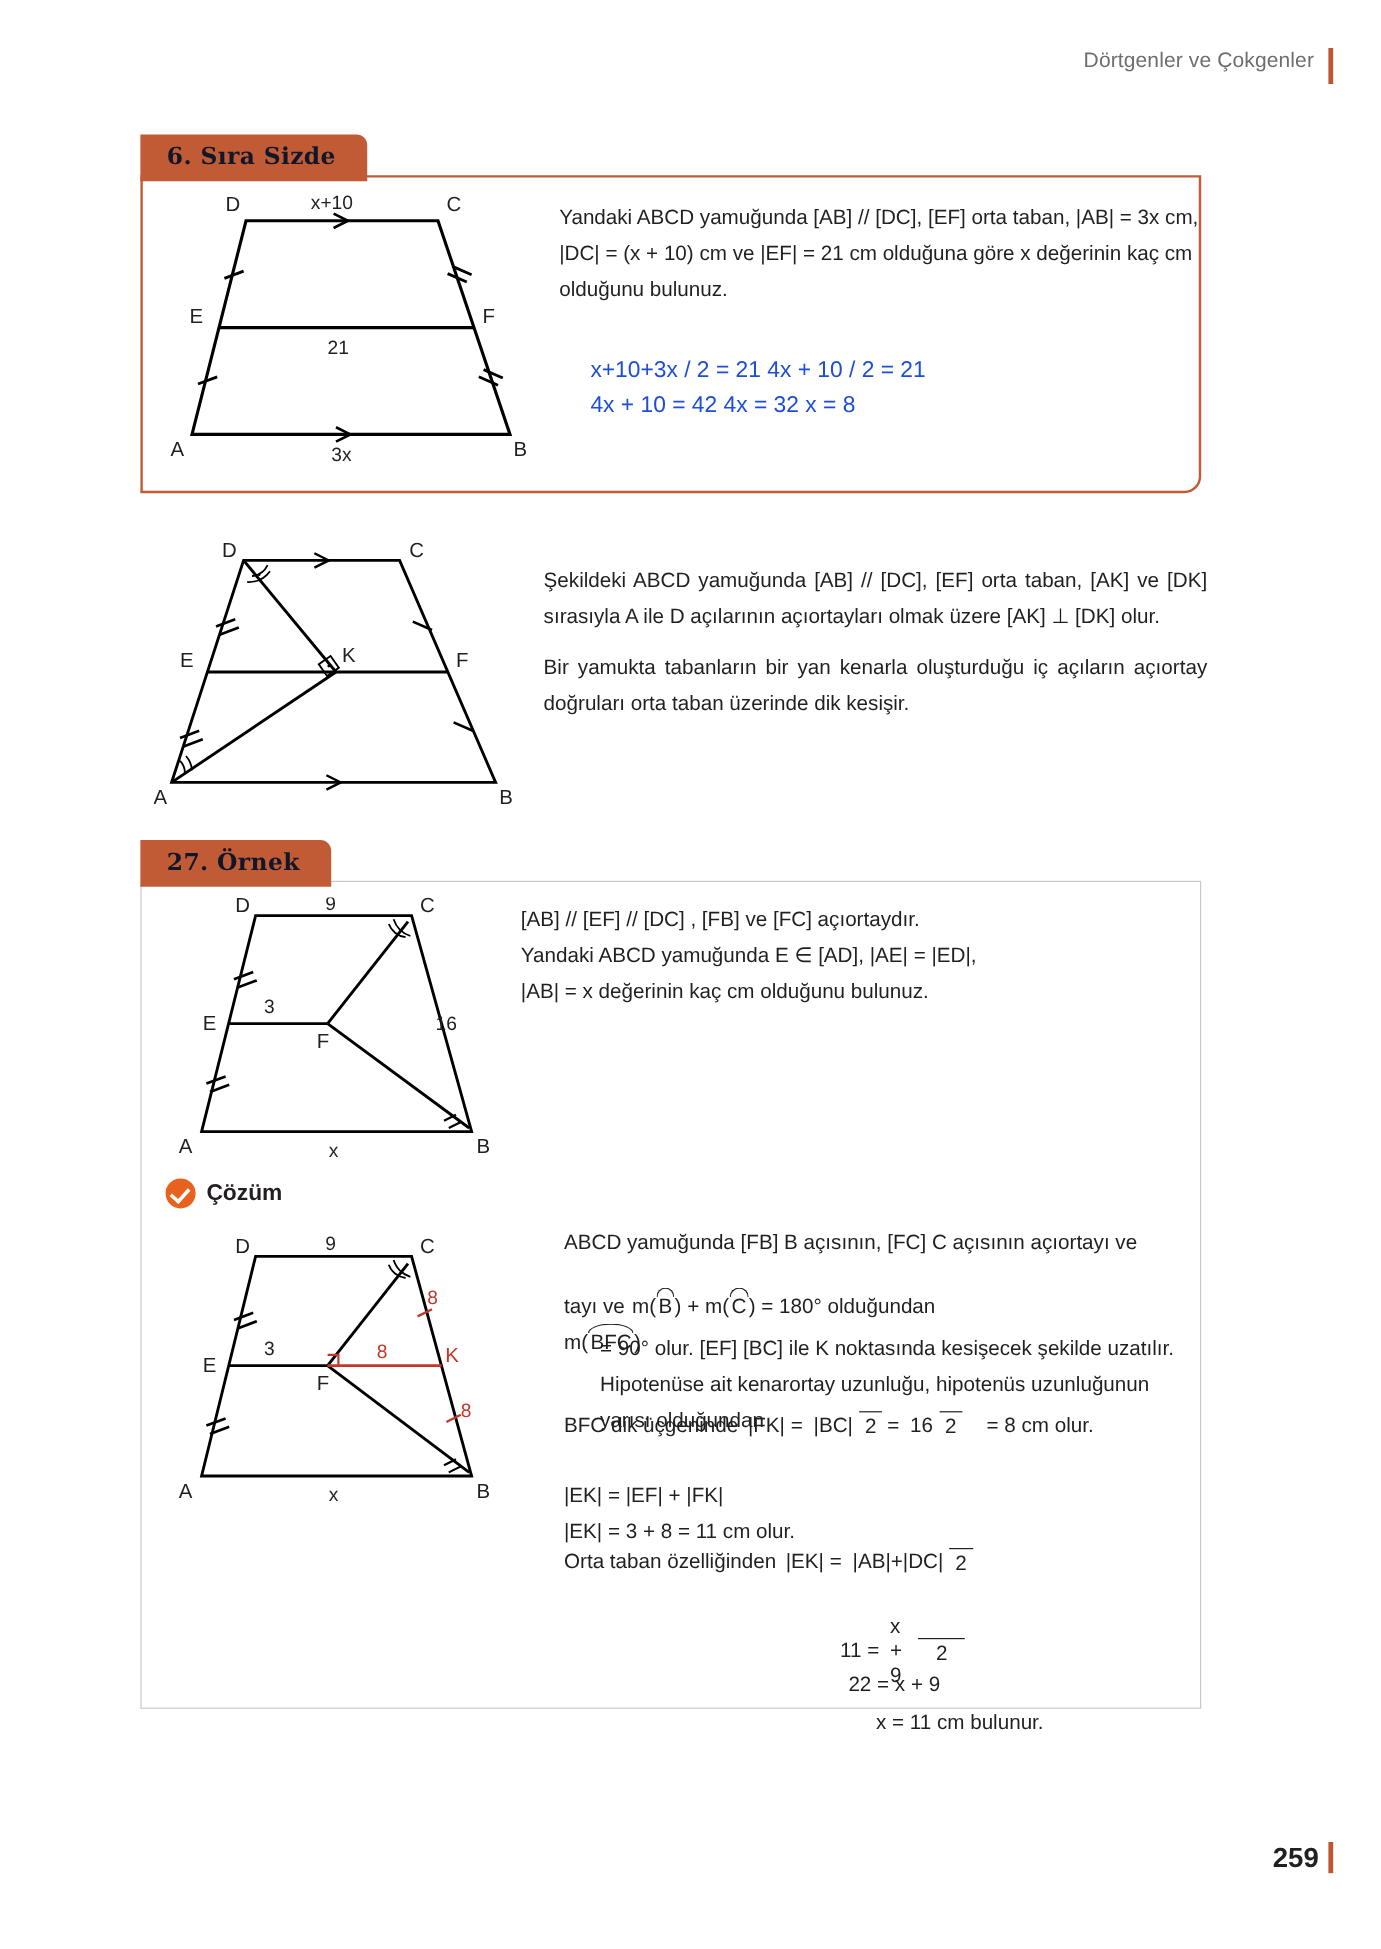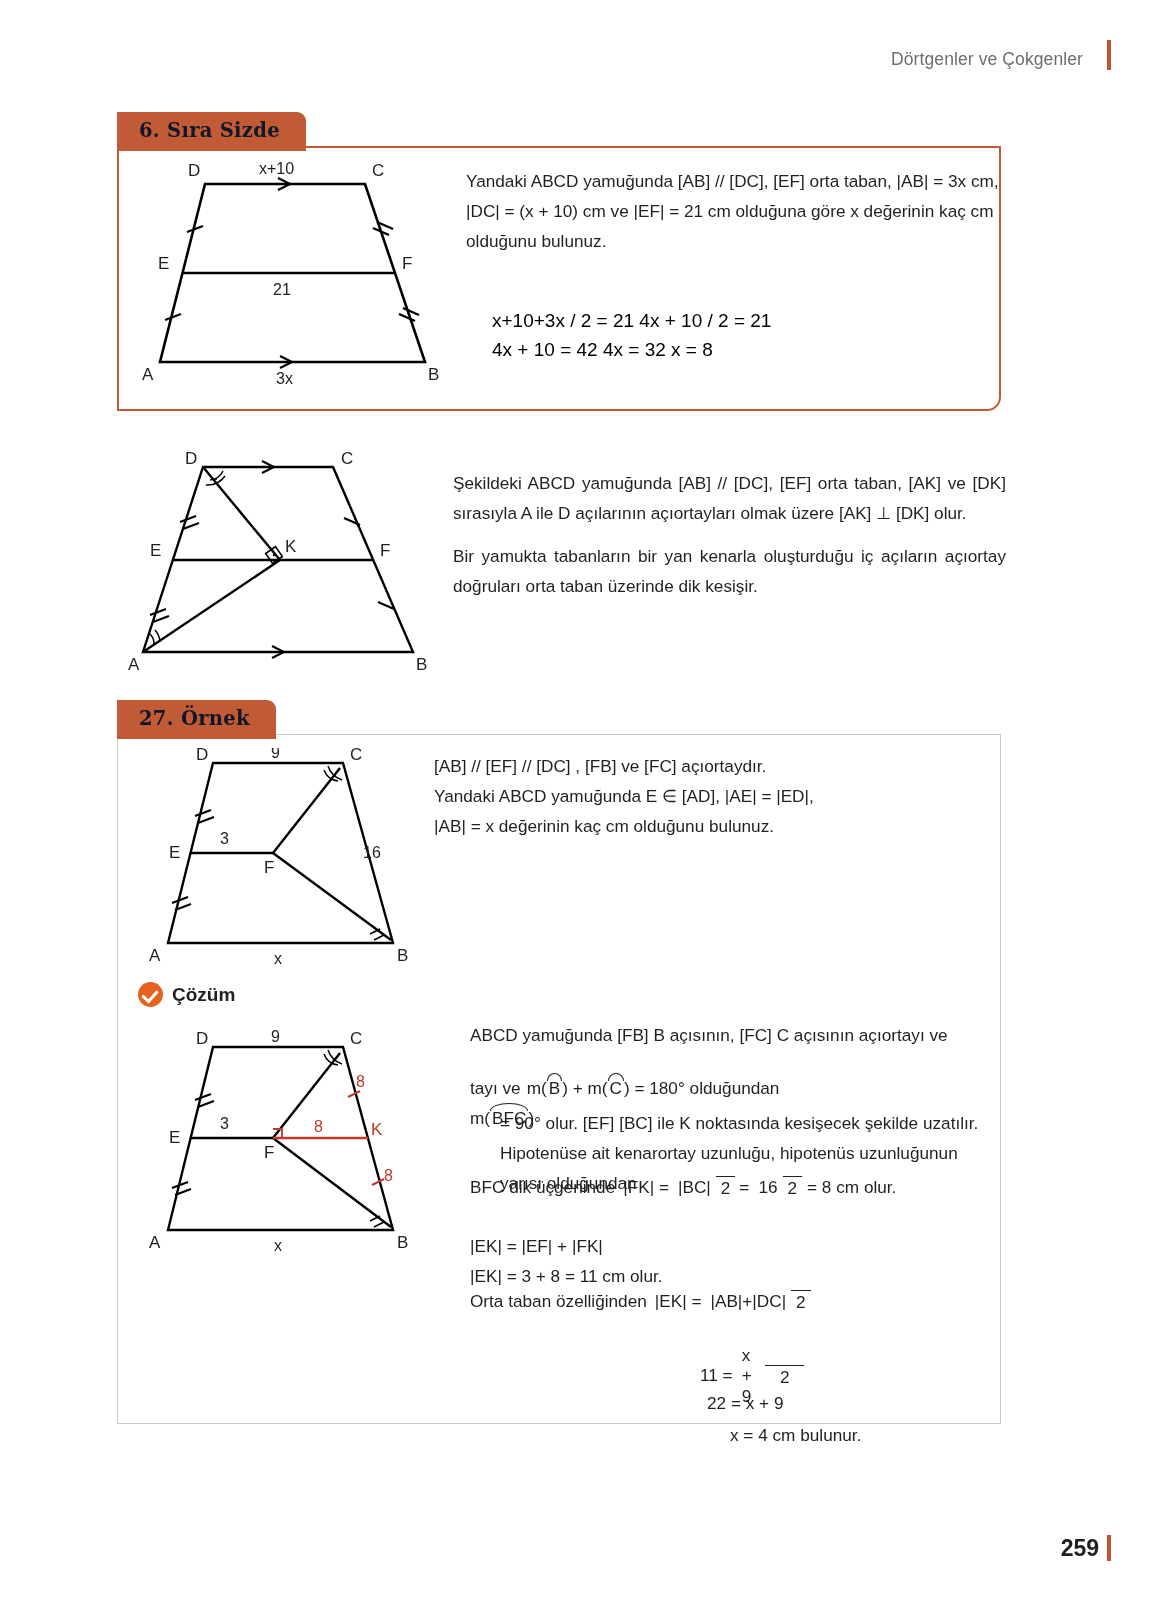--- a/index.html
+++ b/index.html
@@ -15,22 +15,22 @@
     color: #231f20;
     overflow: hidden;
   }
 
   
   .page-header {
     position: absolute;
     top: 40px;
     right: 40px;
     display: flex;
-    align-items: flex-end;
-    gap: 24px;
+    align-items: flex-start;
+    gap: 12px;
   }
   .page-header .htext {
     font-size: 17.5px;
     color: #6d6e70;
     letter-spacing: .1px;
   }
   .header-rule {
     width: 4px;
     height: 30px;
     background: #c0552f;
@@ -64,24 +64,23 @@
   .txt {
     position: absolute;
     font-size: 17.2px;
     line-height: 30px;
     color: #231f20;
   }
   .txt p { margin: 0 0 13px 0; }
   .txt p:last-child { margin-bottom: 0; }
   .justify { text-align: justify; }
   .red {
-    color: #000000;
+    color: #1d4ed8;
     font-size: 19px;
     line-height: 29px;
-    margin-top: 12px;
   }
 
   
   .solution-head {
     position: absolute;
     display: flex;
     align-items: center;
     gap: 9px;
   }
   .check-badge {
@@ -384,21 +383,21 @@
   <span style="margin-left:8px">|FK| =</span>
   <span class="frac">
     <span class="num">|BC|</span>
     <span class="den">2</span>
   </span>
   <span>=</span>
   <span class="frac">
     <span class="num">16</span>
     <span class="den">2</span>
   </span>
-  <span style="margin-left:1px">= 8 cm olur.</span>
+  <span style="margin-left:16px">= 8 cm olur.</span>
 </div>
 
 <div class="eqline" style="left:470px; top:1236px;">
   <span>|EK| = |EF| + |FK|</span>
 </div>
 
 <div class="eqline" style="left:470px; top:1266px;">
   <span>|EK| = 3 + 8 = 11 cm olur.</span>
 </div>
 
@@ -417,19 +416,19 @@
     <span class="num">x + 9</span>
     <span class="den">2</span>
   </span>
 </div>
 
 <div class="eqline" style="left:707px; top:1393px;">
   <span>22 = x + 9</span>
 </div>
 
 <div class="eqline" style="left:730px; top:1425px;">
-  <span>x = 4 cm bulunur.</span>
+  <span>x = 11 cm bulunur.</span>
 </div>
 
 <div class="pagenum">
   <span class="pn">259</span>
   <span class="pn-rule"></span>
 </div>
 
 </body></html>

